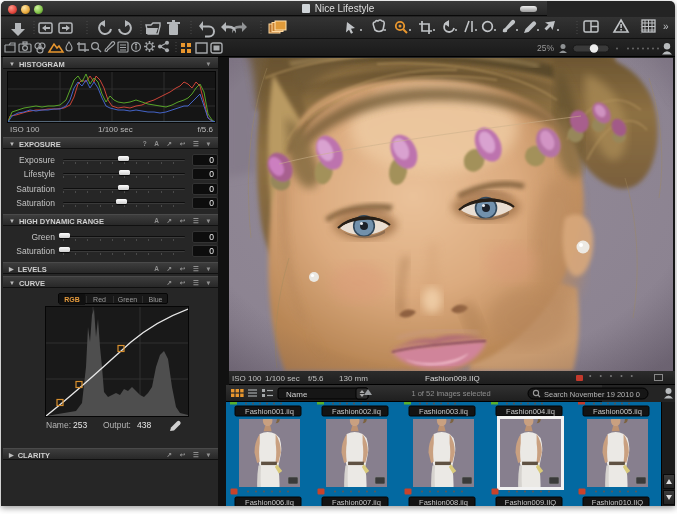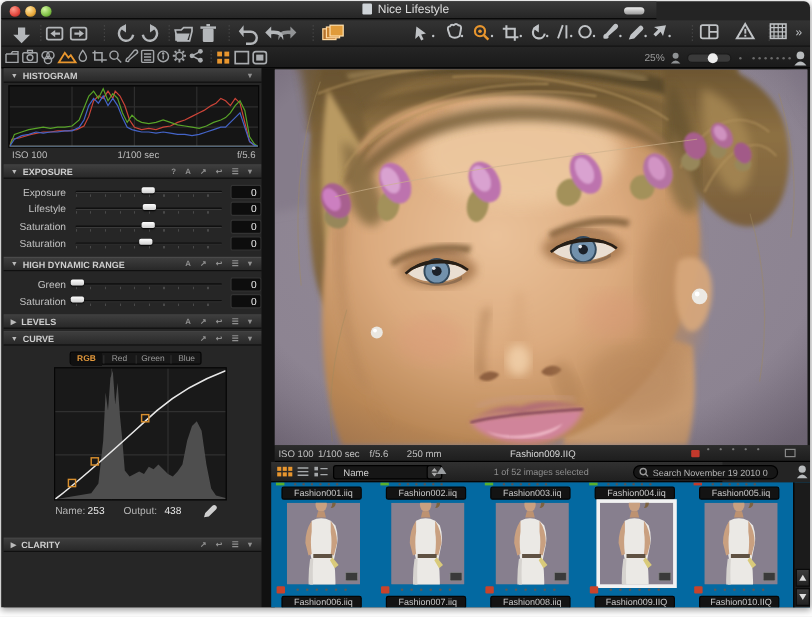--- a/index.html
+++ b/index.html
@@ -536,21 +536,21 @@
           <stop offset=".75" stop-color="#1a1020" stop-opacity="0"></stop>
           <stop offset="1" stop-color="#1a1020" stop-opacity=".22"></stop>
         </radialGradient>
         <rect width="444" height="313" fill="url(#vg)"></rect>
   </svg></div>
   <div class="abs" style="left:672px;top:56px;width:2px;height:314px;background:#161616"></div>
   <div id="statusbar">
     <span style="position:absolute;left:3px;top:3px">ISO 100</span>
       <span style="position:absolute;left:36px;top:3px">1/100 sec</span>
       <span style="position:absolute;left:79px;top:3px">f/5.6</span>
-      <span style="position:absolute;left:110px;top:3px">250 mm</span>
+      <span style="position:absolute;left:110px;top:3px">130 mm</span>
     <span style="position:absolute;left:196px;top:3px;color:#d8d8d8">Fashion009.IIQ</span>
     <span class="abs" style="left:347px;top:4px;width:7px;height:6px;background:#c3392c;border-radius:1px"></span>
     <span style="position:absolute;left:360px;top:1px;color:#777;letter-spacing:3px;font-size:7px">• • • • •</span>
     <span class="abs" style="left:425px;top:3px;width:9px;height:7px;border:1px solid #888"></span>
   </div>
   <div id="browserbar">
    <svg width="450" height="17" viewBox="0 0 450 17">
     <g transform="translate(5,4)" fill="#e8962e">
           <rect width="3.4" height="3.4"></rect>
           <rect x="4.6" width="3.4" height="3.4"></rect>

